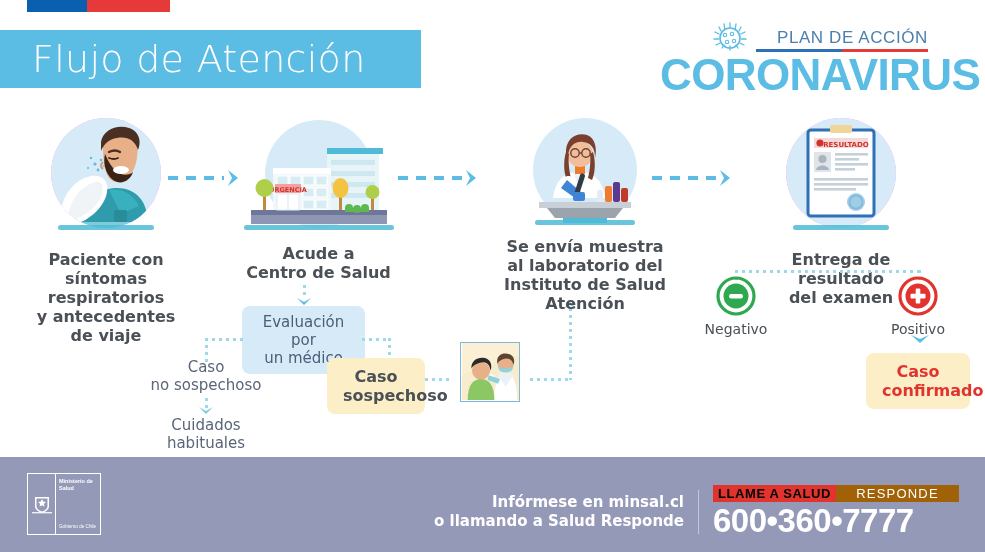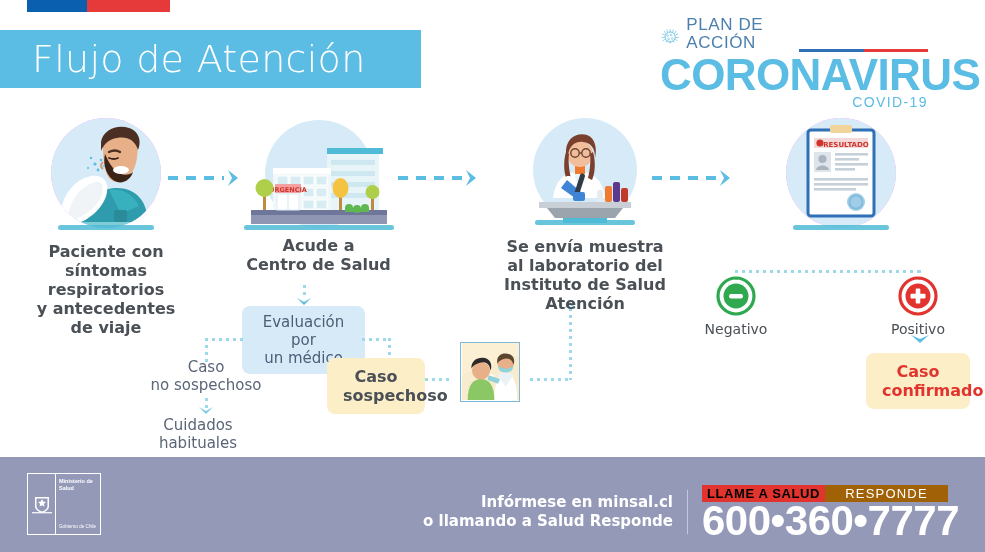--- a/index.html
+++ b/index.html
@@ -23,21 +23,21 @@
   }
   .title-banner .ttl {
     color:#ffffff; font-size:38px; font-weight:300; letter-spacing:.3px;
     padding-left:32px; font-family:"DejaVu Sans", sans-serif;
   }
 
   
   .logo-block { position:absolute; right:28px; top:22px; width:268px; height:80px; }
   .logo-row1 { display:flex; align-items:flex-end; justify-content:flex-end; height:30px; }
   .virus-ico { width:40px; height:30px; margin-right:6px; margin-bottom:1px; }
-  .plan-wrap { display:flex; flex-direction:row; align-items:flex-end; }
+  .plan-wrap { display:flex; flex-direction:column; align-items:flex-end; }
   .plan-txt { font-size:17px; color:#4A7FAE; letter-spacing:.6px; font-weight:400; line-height:18px;}
   .plan-rule { display:flex; width:172px; height:3px; margin-top:2px; }
   .plan-rule .b { flex:1; background:#2F6FB5; }
   .plan-rule .r { flex:1; background:#E63A3A; }
   .corona-txt {
     text-align:right; color:#5BBCE4; font-size:44px; font-weight:bold;
     letter-spacing:-.6px; line-height:42px; margin-top:2px;
   }
   .covid-txt { text-align:right; color:#5BBCE4; font-size:14px; letter-spacing:1.4px; margin-top:-2px;}
 
@@ -47,21 +47,21 @@
   .step { position:absolute; text-align:center; }
   .circle-bg {
     position:relative; width:110px; height:110px; border-radius:50%;
     background:#f0abfc; margin:0 auto; overflow:hidden;
   }
   .step-shadow {
     width:96px; height:5px; border-radius:3px; background:#4FBBD6;
     margin:-3px auto 0; opacity:.85;
   }
   .step-label {
-    margin-top:12px; color:#4A5055; font-weight:bold; font-size:16px; line-height:19px;
+    margin-top:20px; color:#4A5055; font-weight:bold; font-size:16px; line-height:19px;
     font-family:"DejaVu Sans", sans-serif;
   }
 
   
   .conn { position:absolute; height:16px; display:flex; align-items:center; }
   .conn .dash {
     flex:1; height:4px;
     background: repeating-linear-gradient(to right,#5BBCE4 0 10px, transparent 10px 18px);
   }
   .conn .head { width:14px; height:18px; margin-left:2px; }
@@ -113,21 +113,21 @@
     color:#ffffff; font-size:15px; font-weight:bold; line-height:19px; text-align:right;
     padding-right:14px; font-family:"DejaVu Sans", sans-serif;
   }
   .foot-div { width:1px; height:44px; background:#C5C8DC; }
   .foot-phone { padding-left:14px; }
   .srline { display:flex; height:17px; align-items:stretch; width:246px;}
   .sr-red { background:#E2342F; color:#000000; font-size:13px; font-weight:bold; letter-spacing:.6px;
     padding:0 5px; display:flex; align-items:center; }
   .sr-blue { background:#a16207; color:#fff; font-size:13px; letter-spacing:1.2px;
     padding:0 5px; display:flex; align-items:center; flex:1; justify-content:center;}
-  .phone-num { color:#ffffff; font-size:42px; font-weight:bold; letter-spacing:-.5px;
+  .phone-num { color:#ffffff; font-size:33px; font-weight:bold; letter-spacing:-.5px;
     line-height:36px; margin-top:1px; }
 </style>
 </head>
 <body>
 
 <div id="page">
 
   <div class="flag">
     <div class="blue"></div>
     <div class="red"></div>
@@ -166,21 +166,20 @@
       </svg>
       <div class="plan-wrap">
         <div class="plan-txt">PLAN DE ACCIÓN</div>
         <div class="plan-rule">
           <div class="b"></div>
             <div class="r"></div>
         </div>
       </div>
     </div>
     <div class="corona-txt">CORONAVIRUS</div>
-    <div class="covid-txt">COVID-19</div>
   </div>
 
   <div class="flow">
 
     <div class="conn" style="left:168px; top:60px; width:72px;">
       <div class="dash"></div>
       <svg class="head" viewBox="0 0 14 18">
         <path d="M2 1 L12 9 L2 17 L6 9 Z" fill="#5BBCE4"></path>
         </svg>
     </div>
@@ -278,21 +277,21 @@
           </g>
           <g fill="#5FB84F">
             <circle cx="110" cy="90" r="4"></circle>
               <circle cx="118" cy="91" r="4"></circle>
             <circle cx="126" cy="90" r="4"></circle>
               <rect x="106" y="90" width="24" height="4"></rect>
           </g>
         </svg>
       </div>
       <div class="step-shadow" style="width:150px;"></div>
-      <div class="step-label" style="white-space:pre-line; margin-top:6px;">Acude a
+      <div class="step-label" style="white-space:pre-line; margin-top:14px;">Acude a
 Centro de Salud</div>
     </div>
 
     <div class="vdash" style="left:303px; top:175px; height:14px;"></div>
     <svg class="chev-down" style="left:296px; top:187px;" viewBox="0 0 16 10">
       <path d="M1 1 L8 8 L15 1 L8 5 Z" fill="#5BBCE4"></path>
       </svg>
 
     <div style="position:absolute; left:242px; top:196px; width:123px;">
       <div class="box-blue" style="white-space:pre-line;">Evaluación por
@@ -305,21 +304,21 @@
     <div class="vdash" style="left:388px; top:228px; height:24px;"></div>
 
     <div style="position:absolute; left:150px; top:248px; width:112px;">
       <div class="plain-txt" style="white-space:pre-line;">Caso
 no sospechoso</div>
     </div>
     <div class="vdash" style="left:205px; top:288px; height:10px;"></div>
     <svg class="chev-down" style="left:198px; top:296px;" viewBox="0 0 16 10">
       <path d="M1 1 L8 8 L15 1 L8 5 Z" fill="#7FCBE4"></path>
       </svg>
-    <div style="position:absolute; left:142px; top:306px; width:112px;">
+    <div style="position:absolute; left:150px; top:306px; width:112px;">
       <div class="plain-txt" style="white-space:pre-line;">Cuidados
 habituales</div>
     </div>
 
     <div style="position:absolute; left:327px; top:248px; width:98px;">
       <div class="box-yellow" style="white-space:pre-line; color:#4A5055;">Caso
 sospechoso</div>
     </div>
 
     <div class="hdash" style="left:425px; top:268px; width:26px;"></div>
@@ -405,20 +404,23 @@
               <rect x="49" y="50" width="20" height="2.6"></rect>
             <rect x="28" y="60" width="54" height="2.6"></rect>
               <rect x="28" y="65" width="54" height="2.6"></rect>
             <rect x="28" y="70" width="42" height="2.6"></rect>
           </g>
           <circle cx="70" cy="84" r="9" fill="#9FCDE8"></circle>
           <circle cx="70" cy="84" r="6.5" fill="none" stroke="#7FB8D8" stroke-width="1.6"></circle>
         </svg>
       </div>
       <div class="step-shadow"></div>
+      <div class="step-label" style="white-space:pre-line;">Entrega de
+resultado
+del examen</div>
     </div>
 
     <div class="hdash" style="left:735px; top:160px; width:186px;"></div>
     <div class="vdash" style="left:735px; top:160px; height:12px;"></div>
     <div class="vdash" style="left:918px; top:160px; height:22px;"></div>
 
     <div style="position:absolute; left:882px; top:166px; width:72px;">
       <svg width="40" height="40" viewBox="0 0 40 40" style="display:block;margin:0 auto;">
         <circle cx="20" cy="20" r="18" fill="none" stroke="#E2342F" stroke-width="3.2"></circle>
         <circle cx="20" cy="20" r="12.5" fill="#E2342F"></circle>

